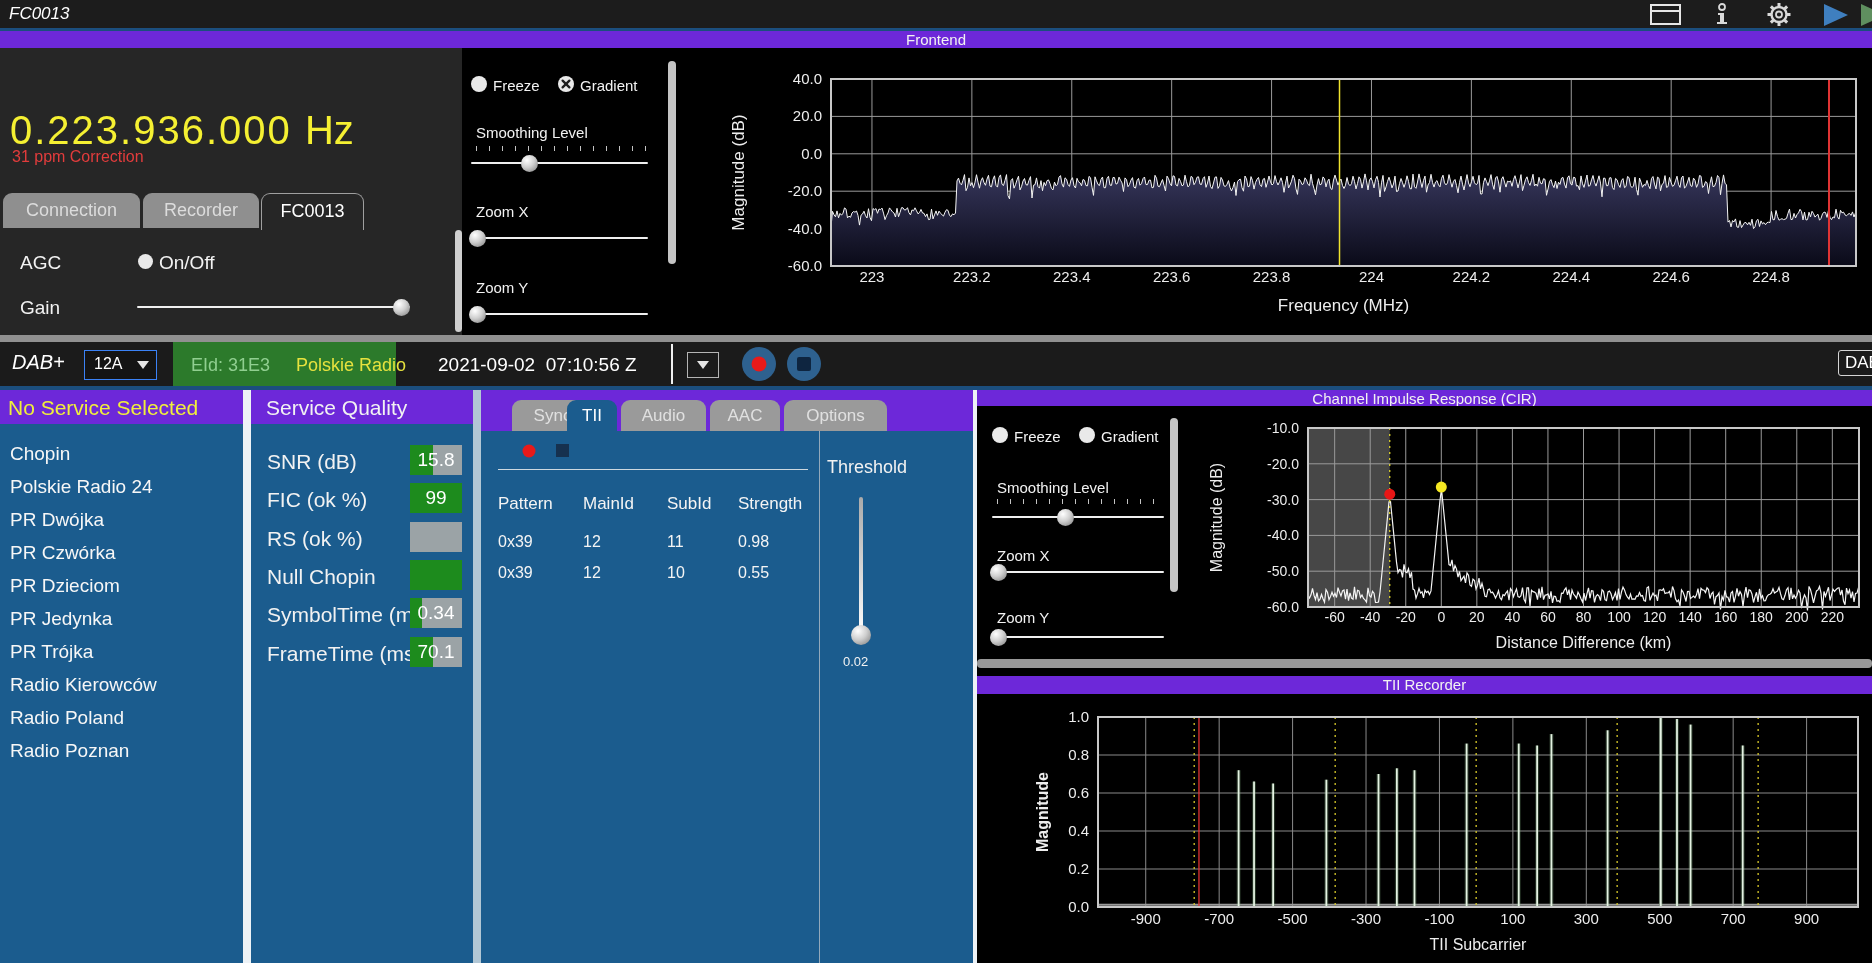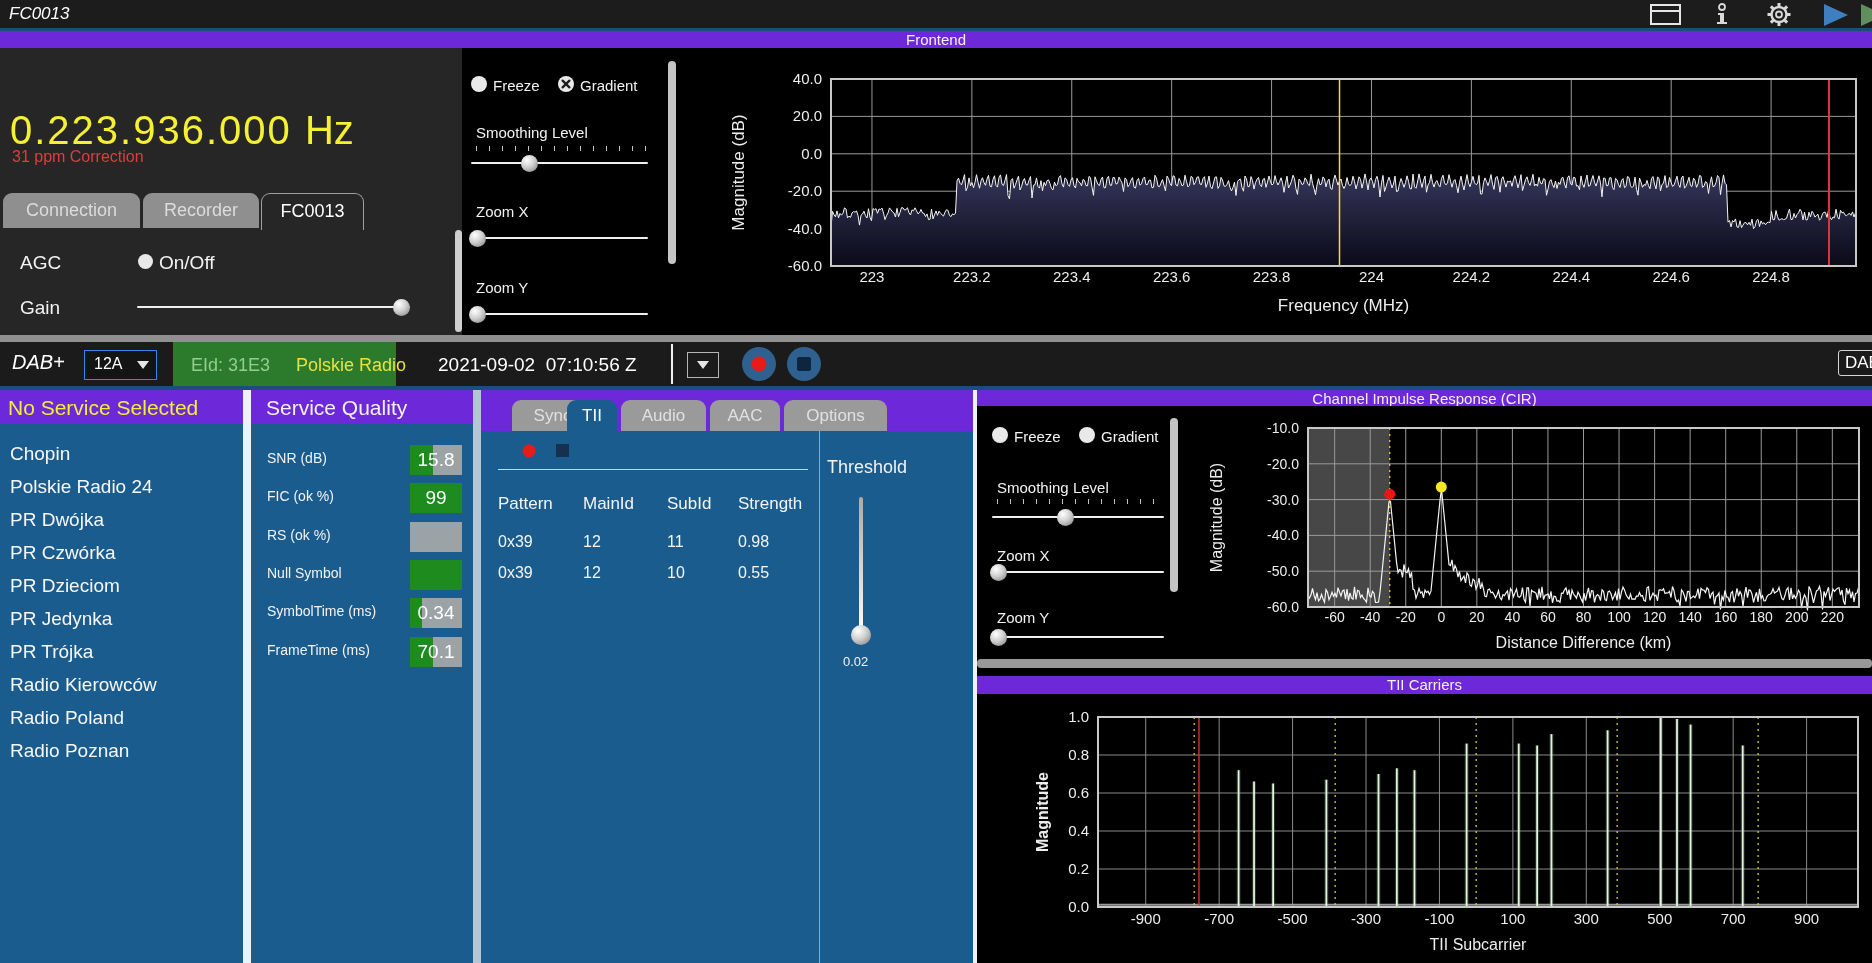--- a/index.html
+++ b/index.html
@@ -32,21 +32,21 @@
   .thumb{position:absolute;width:17px;height:17px;border-radius:50%;
          background:radial-gradient(circle at 35% 30%,#ffffff,#cfcfcf 45%,#808080 95%);}
   .ticks{position:absolute;height:5px;
          background:repeating-linear-gradient(90deg,#c4c4c4 0 1px,transparent 1px 13px);}
   .vscroll{position:absolute;width:8px;border-radius:4px;background:#c4c4c4;}
   .hscroll{position:absolute;height:9px;border-radius:4px;background:#989898;}
   .white-strip{position:absolute;background:#edf2f6;}
   
   .svc-item{height:33px;line-height:33px;padding-left:10px;font-size:19px;color:#f7f7f7;}
   
-  .q-label{position:absolute;font-size:14px;color:#f2f2f2;}
+  .q-label{position:absolute;font-size:21px;color:#f2f2f2;}
   .q-bar{position:absolute;width:52px;height:30px;background:#9ba3a6;}
   .q-fill{position:absolute;left:0;top:0;height:100%;background:#1d8b1d;}
   .q-val{position:absolute;width:100%;text-align:center;line-height:30px;font-size:19px;color:#fff;}
   
   .tt-head{position:absolute;font-size:17px;color:#f4f4f4;}
   .tt-cell{position:absolute;font-size:16px;color:#f4f4f4;}
   
   svg text{font-family:"Liberation Sans",sans-serif;fill:#ededed;}
   .badge{position:absolute;border:1px solid #d5d5d5;border-radius:3px;font-size:17px;
          line-height:24px;padding:0 6px;color:#fff;}
@@ -320,21 +320,21 @@
       <rect x="123" y="24" width="551" height="179" fill="none" stroke="#c8c8c8" stroke-width="2"></rect>
       <circle cx="204.76129032258063" cy="90.23" r="5.5" fill="#e81616"></circle>
       <circle cx="256.30645161290323" cy="83.07" r="5.5" fill="#f5e822"></circle>
       <text x="398.5" y="244" text-anchor="middle" font-size="16">Distance Difference (km)</text>
       <text x="37" y="113.5" text-anchor="middle" font-size="16" font-weight="normal" transform="rotate(-90 37 113.5)">Magnitude (dB)</text>
     </svg>
 
   <div class="hscroll" style="left:977px;top:659px;width:895px"></div>
 
   <div class="abs hdr-band hdr-center" style="left:977px;top:676px;width:895px;height:18px;line-height:18px">
-    <span>TII Carriers</span>
+    <span>TII Recorder</span>
   </div>
   <svg class="abs" id="tii-svg" style="left:977px;top:694px" width="895" height="269">
       <line x1="168.72946859903382" y1="23" x2="168.72946859903382" y2="213" stroke="#8a8a8a" stroke-width="1"></line>
       <text x="168.72946859903382" y="230" text-anchor="middle" font-size="15">-900</text>
       <line x1="242.15942028985506" y1="23" x2="242.15942028985506" y2="213" stroke="#8a8a8a" stroke-width="1"></line>
       <text x="242.15942028985506" y="230" text-anchor="middle" font-size="15">-700</text>
       <line x1="315.58937198067633" y1="23" x2="315.58937198067633" y2="213" stroke="#8a8a8a" stroke-width="1"></line>
       <text x="315.58937198067633" y="230" text-anchor="middle" font-size="15">-500</text>
       <line x1="389.0193236714976" y1="23" x2="389.0193236714976" y2="213" stroke="#8a8a8a" stroke-width="1"></line>
       <text x="389.0193236714976" y="230" text-anchor="middle" font-size="15">-300</text>
@@ -422,21 +422,21 @@
     <div class="q-label" style="left: 267px; top: 488px;">FIC (ok %)</div>
     <div class="q-bar" style="left: 410px; top: 483px;">
       <div class="q-fill" style="width: 52px;"></div>
       <div class="q-val">99</div>
     </div>
     <div class="q-label" style="left: 267px; top: 527px;">RS (ok %)</div>
     <div class="q-bar" style="left: 410px; top: 522px;">
       <div class="q-fill" style="width: 0px;"></div>
       <div class="q-val"></div>
     </div>
-    <div class="q-label" style="left: 267px; top: 565px;">Null Symbol</div>
+    <div class="q-label" style="left: 267px; top: 565px;">Null Chopin</div>
     <div class="q-bar" style="left: 410px; top: 560px;">
       <div class="q-fill" style="width: 52px;"></div>
       <div class="q-val"></div>
     </div>
     <div class="q-label" style="left: 267px; top: 603px;">SymbolTime (ms)</div>
     <div class="q-bar" style="left: 410px; top: 598px;">
       <div class="q-fill" style="width: 12.48px;"></div>
       <div class="q-val">0.34</div>
     </div>
     <div class="q-label" style="left: 267px; top: 642px;">FrameTime (ms)</div>

